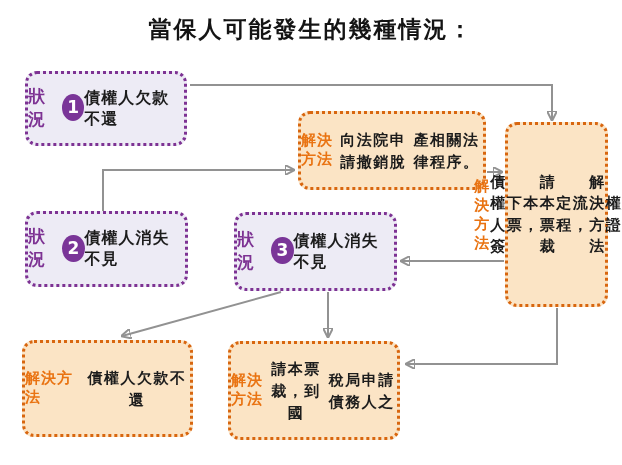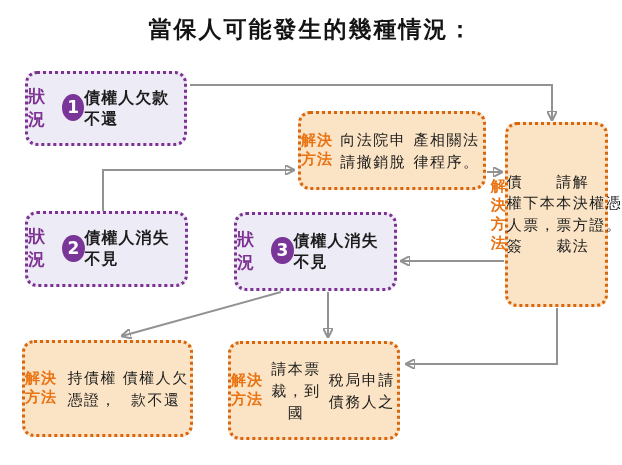--- a/index.html
+++ b/index.html
@@ -19,21 +19,21 @@
   .sol{background:#fbe4c5;border:3px dotted #d8660f;}
   .sit-head{display:flex;align-items:center;gap:6px;margin-bottom:2px;}
   .sit-label{font-size:17px;font-weight:bold;color:#7d3293;}
   .badge{
     width:27px;height:27px;border-radius:50%;background:#7a3598;color:#ffffff;
     display:flex;align-items:center;justify-content:center;
     font-size:17px;font-weight:bold;line-height:1;
   }
   .sit-text{font-size:16px;font-weight:bold;color:#1c1c1c;letter-spacing:1px;}
   .sol-label{font-size:15px;font-weight:bold;color:#e97312;letter-spacing:1px;margin-bottom:2px;}
-  .sol-line{font-size:15px;font-weight:normal;color:#1c1c1c;letter-spacing:1.5px;line-height:22px;text-align:center;}
+  .sol-line{font-size:15px;font-weight:bold;color:#1c1c1c;letter-spacing:1.5px;line-height:22px;text-align:center;}
   #sit1{left:25px;top:71px;width:162px;height:75px;}
   #sit2{left:25px;top:211px;width:163px;height:76px;}
   #sit3{left:234px;top:212px;width:163px;height:79px;}
   #solCourt{left:298px;top:111px;width:188px;height:79px;}
   #solNote{left:505px;top:122px;width:103px;height:185px;padding:2px 0;}
   #solNote .sol-line{line-height:21.5px;}
   #solNote .sol-label{margin-bottom:0;}
   #solCensus{left:22px;top:340px;width:171px;height:97px;}
   #solTax{left:228px;top:341px;width:172px;height:99px;}
 </style>
@@ -87,27 +87,27 @@
     <div class="sol-label">解決方法</div>
     <div class="sol-line">向法院申請撤銷脫</div>
     <div class="sol-line">產相關法律程序。</div>
   </div>
 
   <div class="box sol" id="solNote">
     <div class="sol-label">解決方法</div>
     <div class="sol-line">債權人簽</div>
     <div class="sol-line">下本票，</div>
     <div class="sol-line">請本票裁</div>
+    <div class="sol-line">定流程，</div>
     <div class="sol-line">解決方法</div>
     <div class="sol-line">權憑證。</div>
   </div>
 
   <div class="box sol" id="solCensus">
     <div class="sol-label">解決方法</div>
-    <div class="sol-line">持債權憑證，</div>
     <div class="sol-line">債權人欠款不還</div>
   </div>
 
   <div class="box sol" id="solTax">
     <div class="sol-label">解決方法</div>
     <div class="sol-line">請本票裁，到國</div>
     <div class="sol-line">稅局申請債務人之</div>
   </div>
 
 </div>

